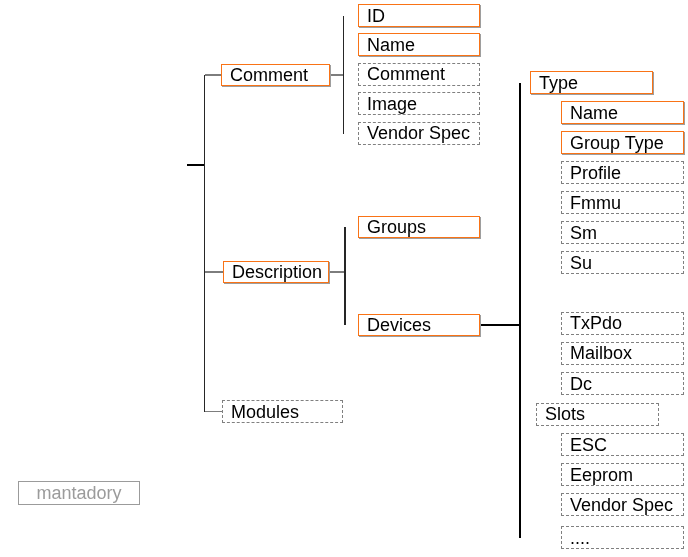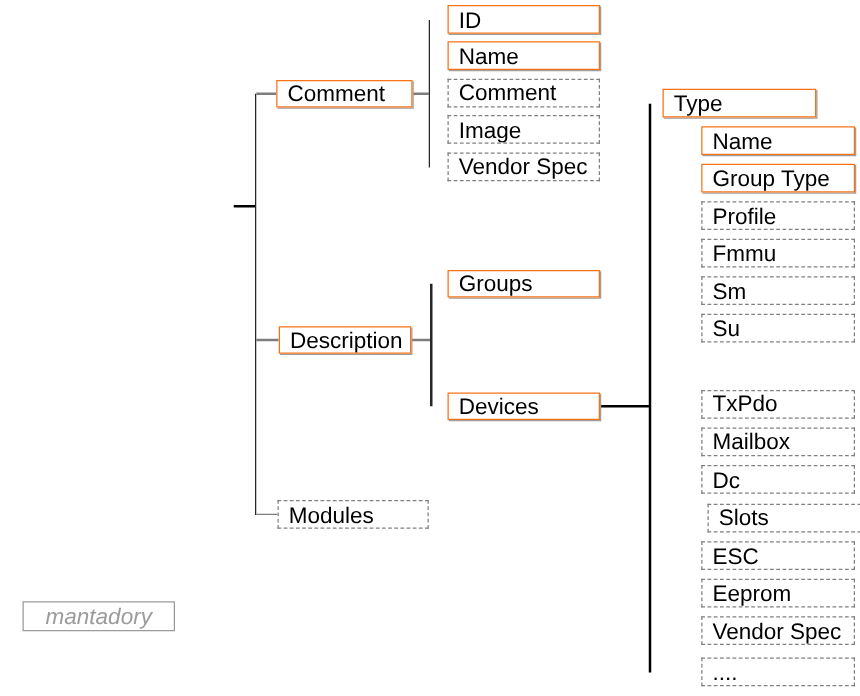--- a/index.html
+++ b/index.html
@@ -10,21 +10,21 @@
   .m{border:1px solid #f97316;box-shadow:1px 1px 0 #9e9e9e;}
   .o{border:1.5px dashed #808080;}
   .ln{position:absolute;background:#7d7d7d;}
   .trunk{background:#262626;}
   .thick{background:#000;}
   .stub::before{content:"";position:absolute;top:calc(50% - .7px);height:1.4px;background:#7d7d7d;}
   .stub-v::before{left:-13.9px;width:13.9px;}
   .stub-d::before{left:-12.4px;width:12.4px;}
   .stub-r::before{left:-40.2px;width:40.2px;}
   .legend-box{position:absolute;box-sizing:border-box;display:flex;align-items:center;justify-content:center;
-              font-size:18px;line-height:1;color:#9b9b9b;background:#fff;font-style:italic;}
+              font-size:18px;line-height:1;color:#9b9b9b;background:#fff;}
   .legend-m{border:1.5px solid #9b9b9b;}
   .legend-o{border:1.6px dashed #9b9b9b;}
 </style>
 </head>
 <body>
 
 <div class="stage">
 
   <div class="ln thick" style="left:187px;top:163.9px;width:17px;height:2.2px"></div>
   <div class="ln trunk" style="left:203.5px;top:74.5px;width:1.6px;height:337px"></div>
@@ -58,21 +58,21 @@
   <div class="node m stub stub-r" style="left:530px;top:71px;width:123px;height:23px">Type</div>
   <div class="node m stub stub-r" style="left:561px;top:101px;width:123px;height:23px">Name</div>
   <div class="node m stub stub-r" style="left:561px;top:131px;width:123px;height:23px">Group Type</div>
   <div class="node o stub stub-r" style="left:561px;top:161px;width:123px;height:23px">Profile</div>
   <div class="node o stub stub-r" style="left:561px;top:191px;width:123px;height:23px">Fmmu</div>
   <div class="node o stub stub-r" style="left:561px;top:221px;width:123px;height:23px">Sm</div>
   <div class="node o stub stub-r" style="left:561px;top:251px;width:123px;height:23px">Su</div>
   <div class="node o stub stub-r" style="left:561px;top:311.5px;width:123px;height:23px">TxPdo</div>
   <div class="node o stub stub-r" style="left:561px;top:341.5px;width:123px;height:23px">Mailbox</div>
   <div class="node o stub stub-r" style="left:561px;top:372px;width:123px;height:23px">Dc</div>
-  <div class="node o stub stub-r" style="left:566px;top:402.5px;width:123px;height:23px">Slots</div>
+  <div class="node o stub stub-r" style="left:536px;top:402.5px;width:123px;height:23px">Slots</div>
   <div class="node o stub stub-r" style="left:561px;top:433px;width:123px;height:23px">ESC</div>
   <div class="node o stub stub-r" style="left:561px;top:463px;width:123px;height:23px">Eeprom</div>
   <div class="node o stub stub-r" style="left:561px;top:493px;width:123px;height:23px">Vendor Spec</div>
   <div class="node o stub stub-r" style="left:561px;top:526px;width:123px;height:23px">....</div>
 
   <div class="legend-box legend-m" style="left:18px;top:481px;width:122px;height:24px">mantadory</div>
 
 </div>
 
 </body></html>

